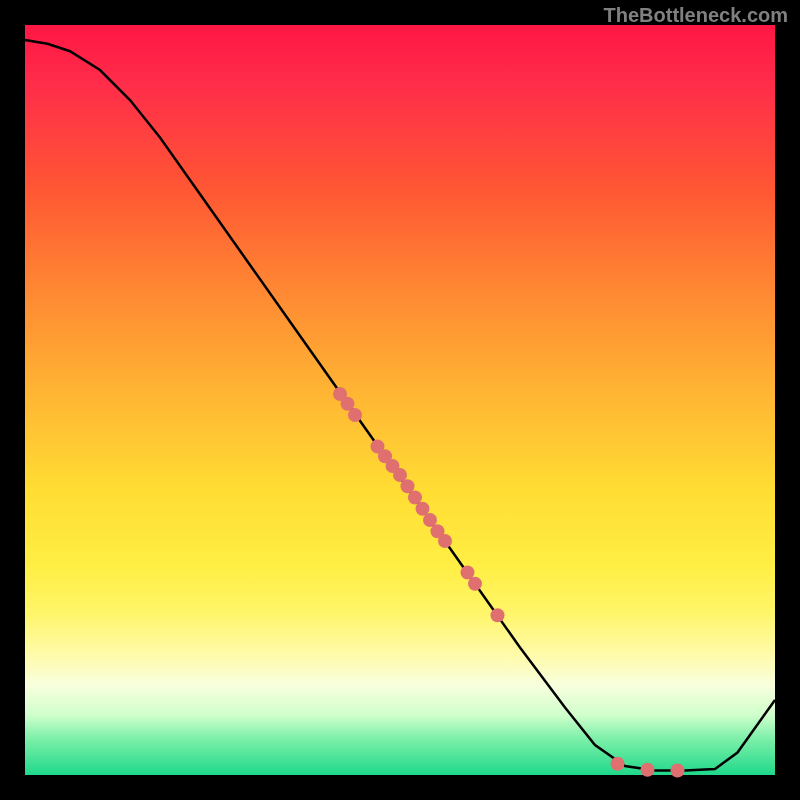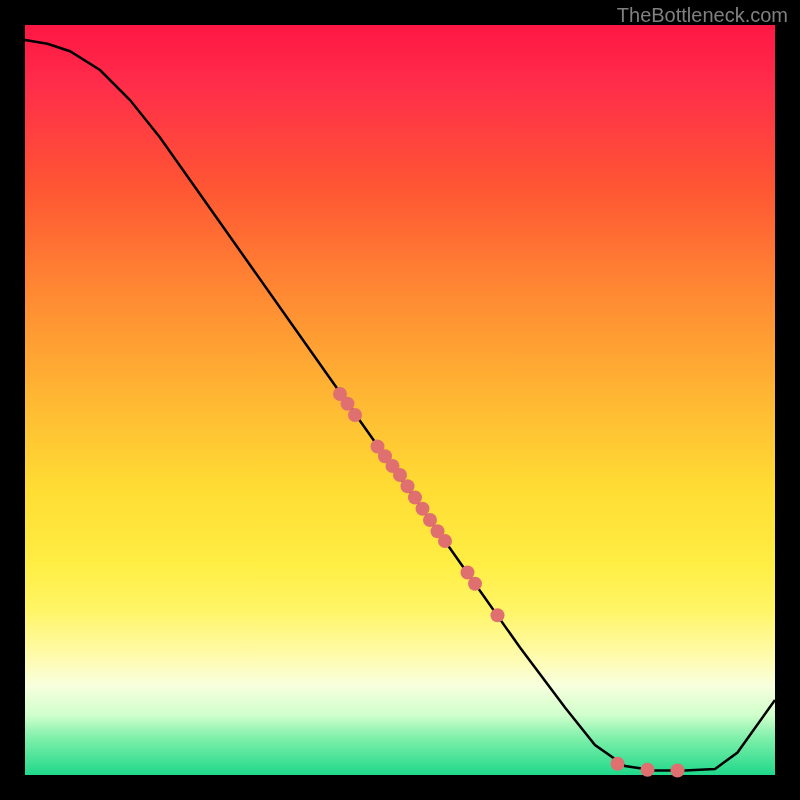--- a/index.html
+++ b/index.html
@@ -11,21 +11,21 @@
     position: relative;
     font-family: Arial, sans-serif;
   }
   .watermark {
     position: absolute;
     top: 4px;
     right: 12px;
     color: #808080;
     font-size: 20px;
     z-index: 10;
-    font-weight: normal;
+    font-weight: bold;
   }
   .plot-area {
     position: absolute;
     left: 25px;
     top: 25px;
     width: 750px;
     height: 750px;
   }
   .gradient-bg {
     position: absolute;

